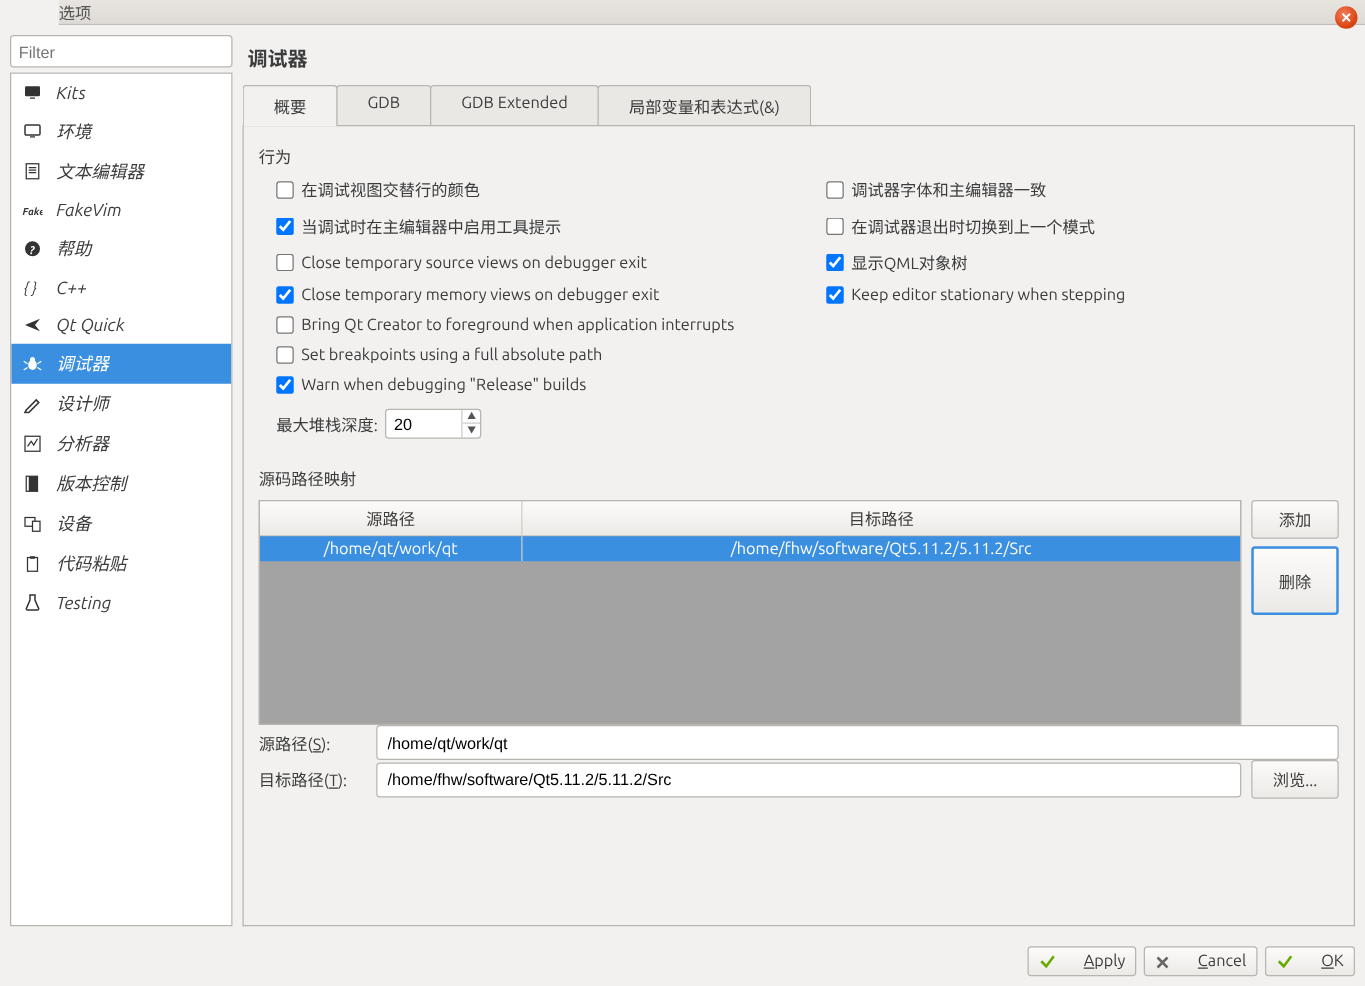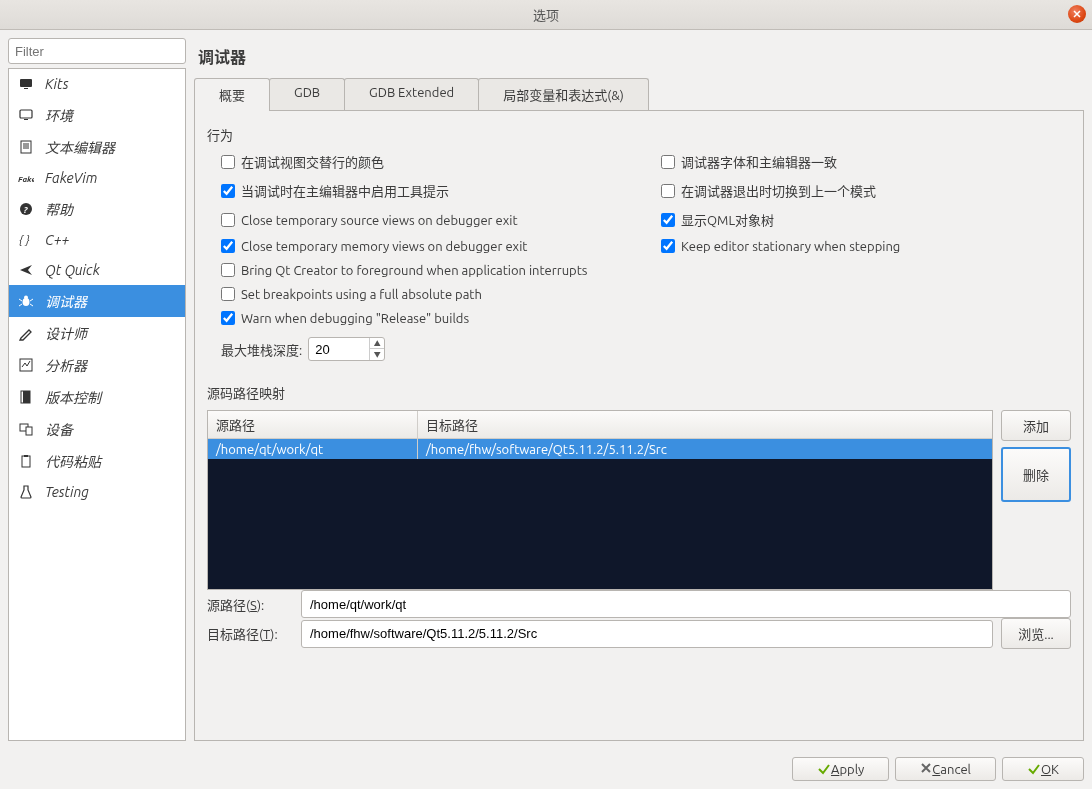--- a/index.html
+++ b/index.html
@@ -8,27 +8,27 @@
   font-size: 13px;
   color: #3c3c3c;
   background: #f2f1f0;
   width: 1092px;
   height: 789px;
   overflow: hidden;
   display: flex;
   flex-direction: column;
 }
 .titlebar {
-  height: 30px;
+  height: 20px;
   background: linear-gradient(to bottom, #e8e5e1, #dedbd7);
   border-bottom: 1px solid #c0bcb7;
   display: flex;
   align-items: center;
-  justify-content: center;
   position: relative;
+  margin-left: 47px;
 }
 .titlebar .title { font-size: 13px; color: #555; }
 .titlebar .close-btn {
   position: absolute;
   right: 6px;
   top: 5px;
   width: 18px;
   height: 18px;
   border-radius: 9px;
   background: radial-gradient(circle at 40% 35%, #f08060, #dd4814 60%, #b83300);
@@ -196,22 +196,23 @@
   text-align: center;
   cursor: pointer;
   color: #555;
 }
 .spin-btn:first-child { border-bottom: 1px solid #ccc; }
 .mapping-section { margin-top: 18px; display:flex; flex-direction:column; flex:1; }
 .mapping-body { display: flex; gap: 8px; }
 .mapping-table {
   flex: 1;
   border: 1px solid #b8b5b1;
-  background: #0f172a;
+  background: #a3a3a3;
   height: 180px;
+  text-align: center;
 }
 .mapping-header {
   display: flex;
   border-bottom: 1px solid #d0cdc9;
   background: linear-gradient(#fcfbfa, #eceae7);
   font-size: 13px;
 }
 .mapping-header .mcol {
   padding: 4px 8px;
 }
@@ -260,23 +261,23 @@
   font-size: 13px;
 }
 .footer {
   display: flex;
   justify-content: flex-end;
   gap: 6px;
   padding: 8px;
 }
 .footer .qbtn {
   display: flex;
-  align-items: flex-start;
-  gap: 0;
-  padding: 4px 24px;
+  align-items: flex-end;
+  gap: 22px;
+  padding: 4px 8px;
 }
 .ic { display:inline-block; }
 .underline { text-decoration: underline; }
 svg { display:block; }
 </style>
 </head>
 <body>
 
 <div class="titlebar">
   <span class="title">选项</span>

